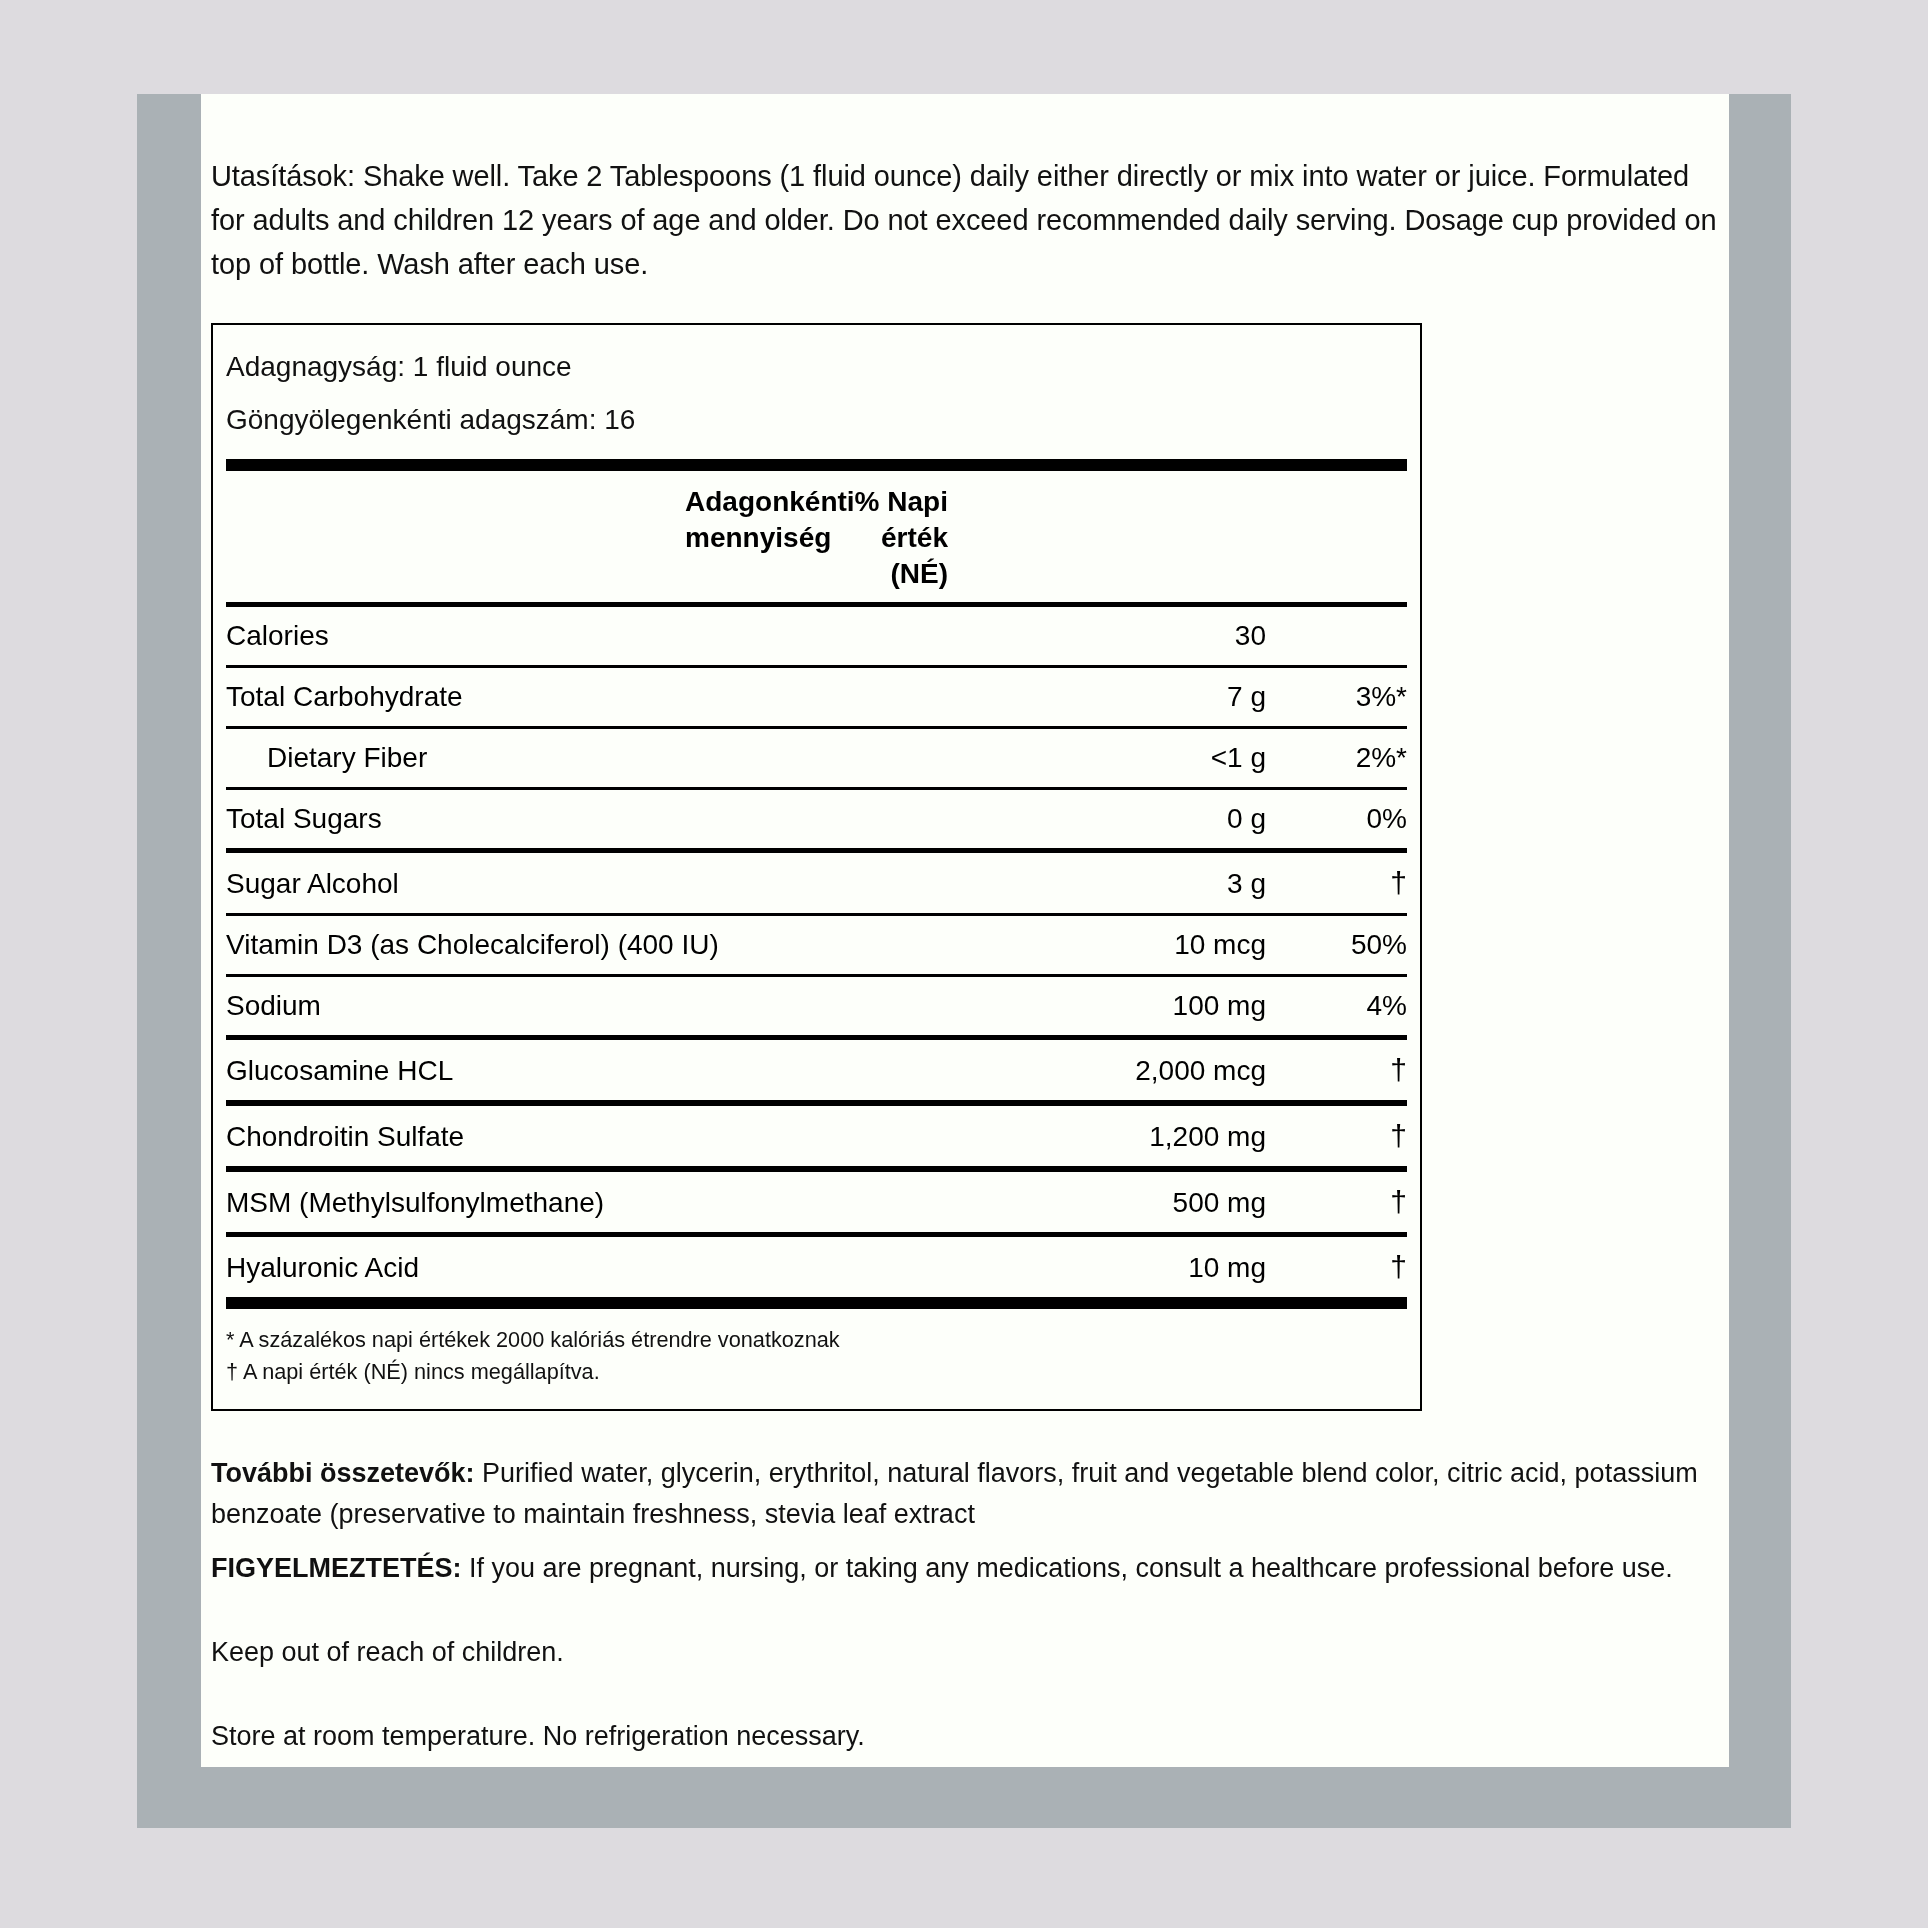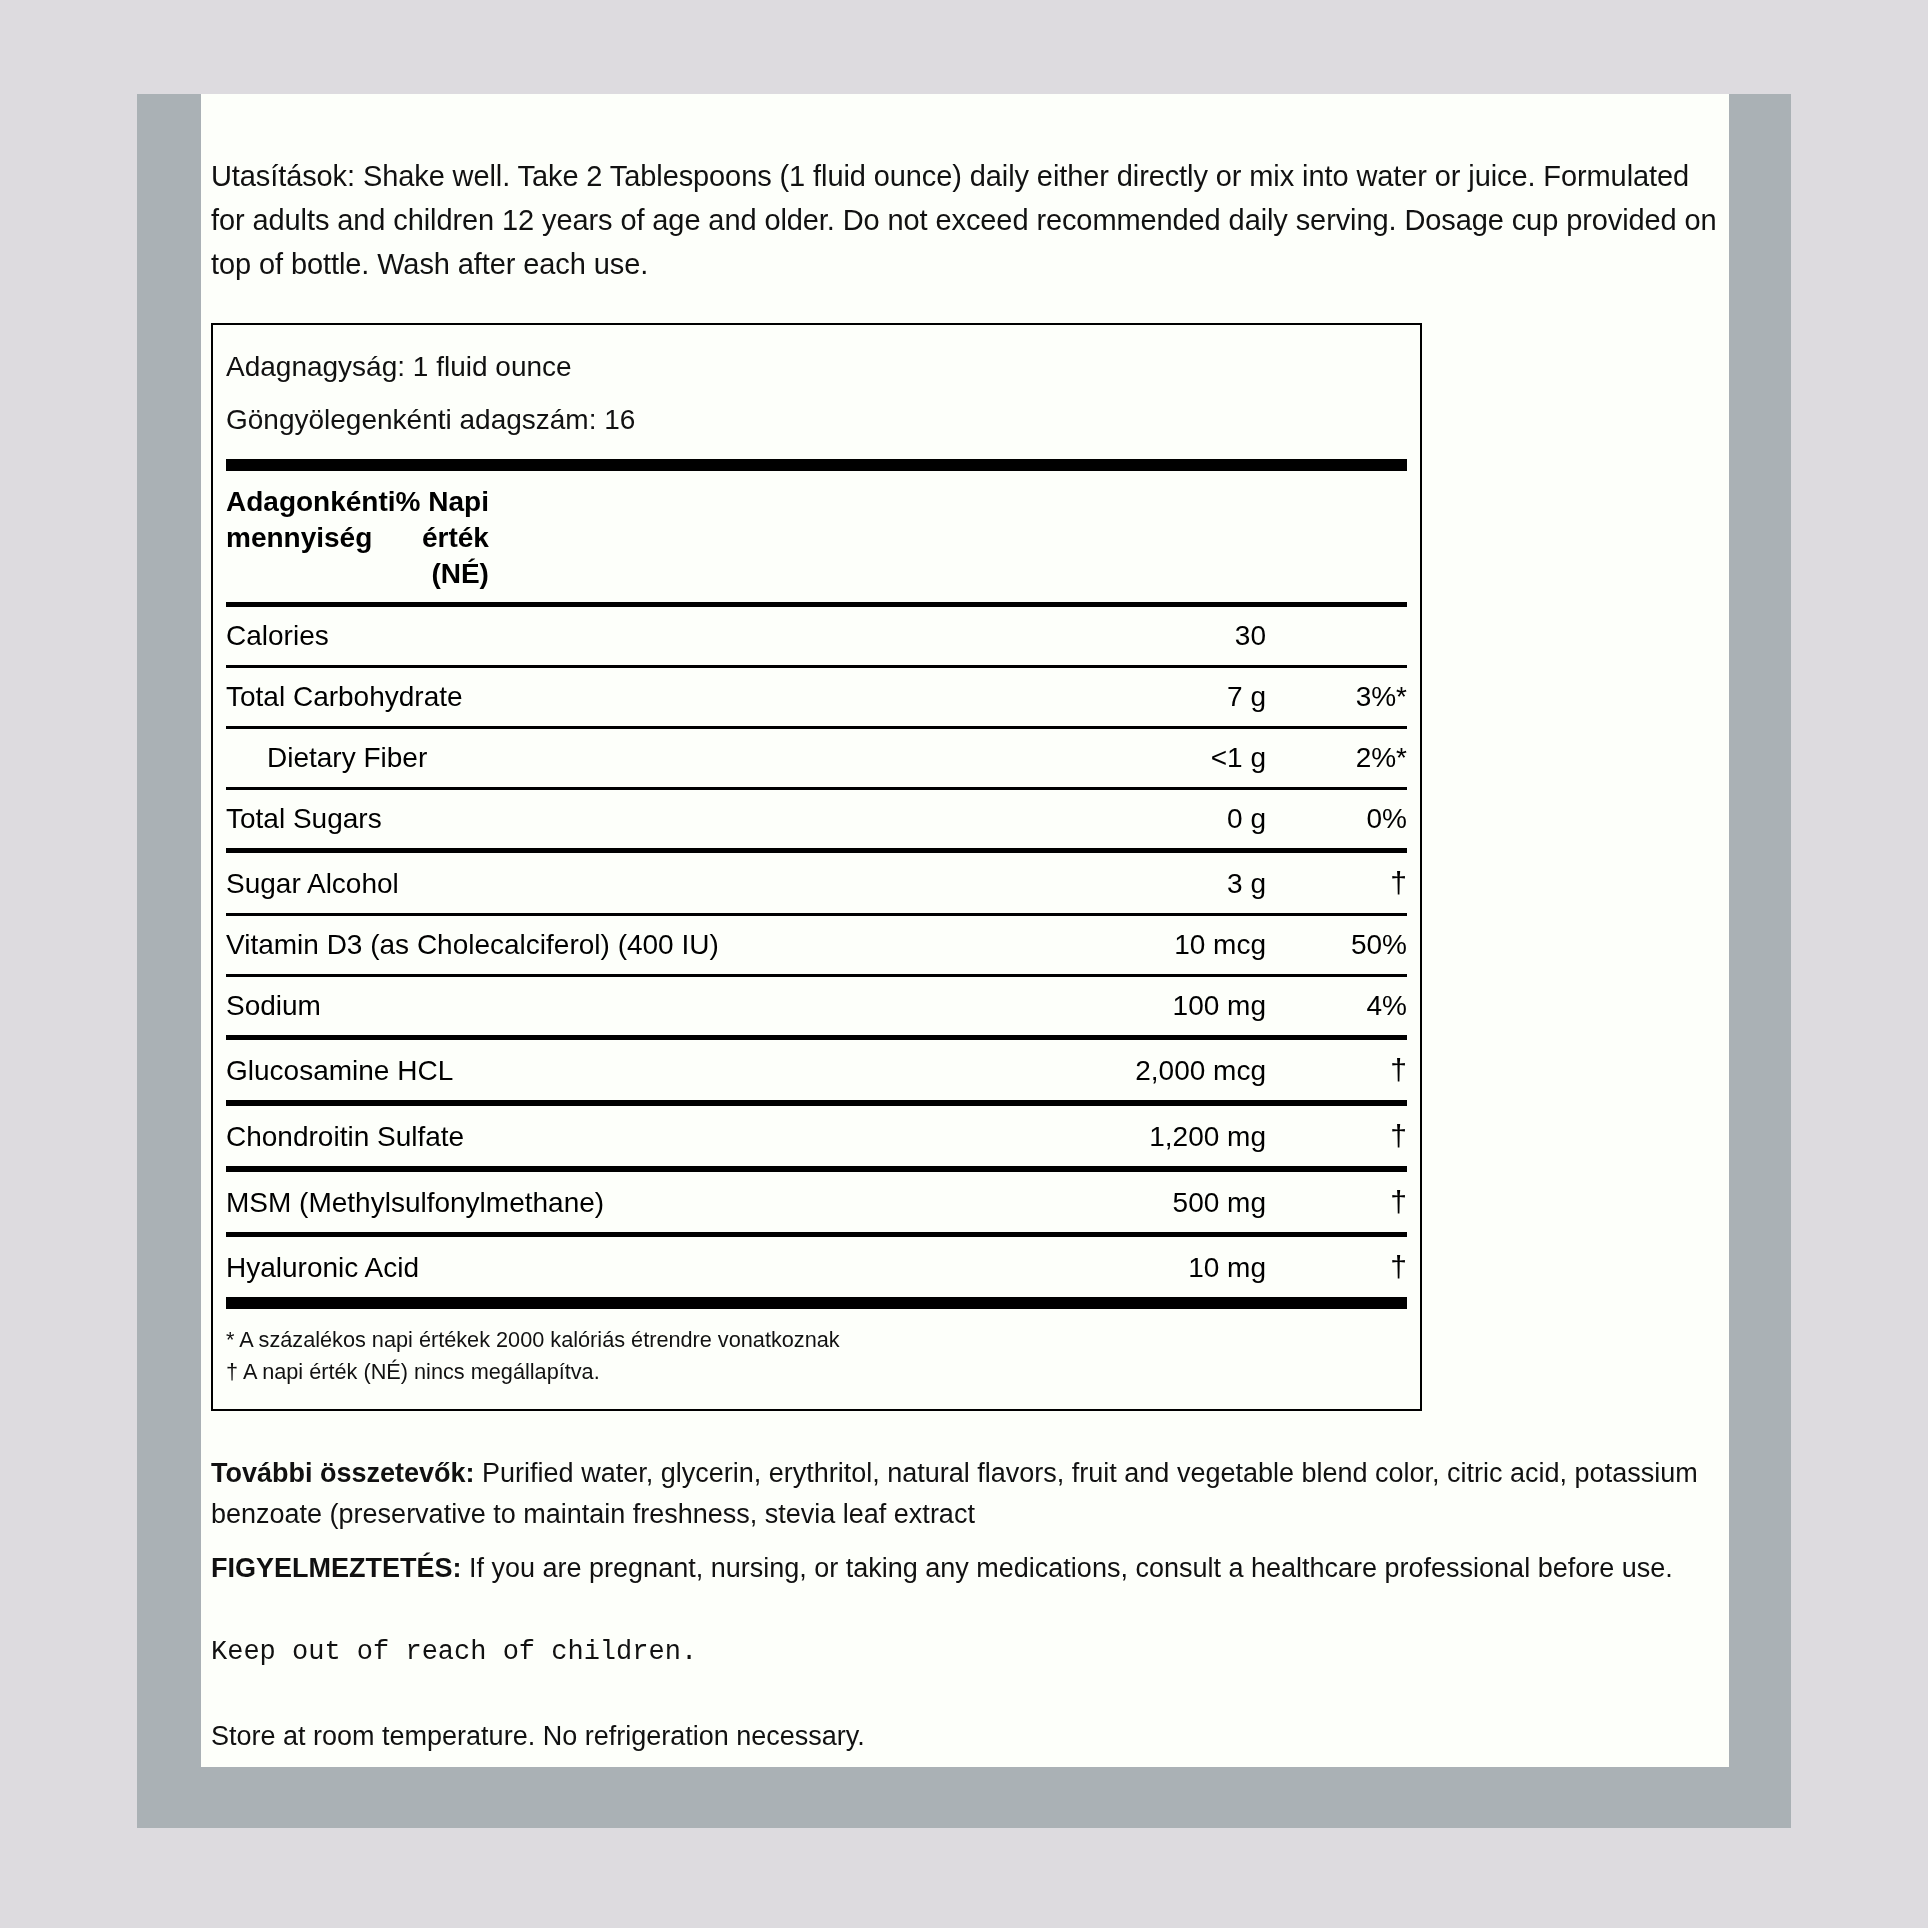--- a/index.html
+++ b/index.html
@@ -82,21 +82,21 @@
     background: #000;
   }
   .rule-thin {
     height: 2.8px;
     background: #000;
   }
 
   
   .col-head {
     display: flex;
-    justify-content: flex-start;
+    justify-content: center;
     align-items: flex-start;
     padding: 13px 0 9.4px 0;
   }
   .col-head .left {
     font-weight: bold;
     font-size: 28px;
     line-height: 36px;
     color: #000;
     max-width: 490px;
   }
@@ -162,21 +162,20 @@
     font-weight: bold;
   }
   #bottom-text .p-other {
     margin-bottom: 13px;
   }
   #bottom-text .p-warning {
     margin-bottom: 43px;
   }
   #bottom-text .p-keep {
     margin-bottom: 43px;
-    font-family: Liberation Mono, monospace;
   }
 </style>
 </head>
 <body>
 
 <div id="gray-panel"></div>
 <div id="white-card"></div>
 
 <div id="directions">
   <span class="lead">Utasítások:</span><span> Shake well. Take 2 Tablespoons (1 fluid ounce) daily either directly or mix into water or juice. Formulated for adults and children 12 years of age and older. Do not exceed recommended daily serving. Dosage cup provided on top of bottle. Wash after each use.</span>

